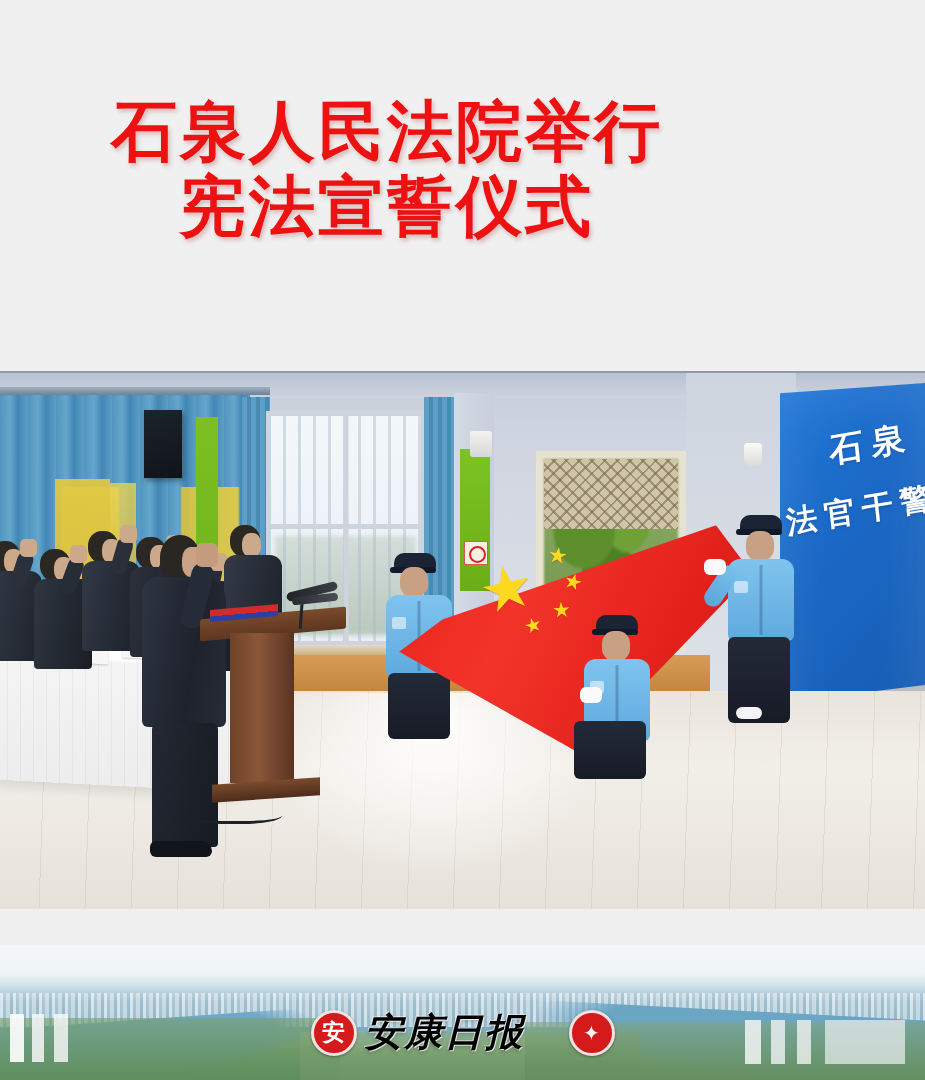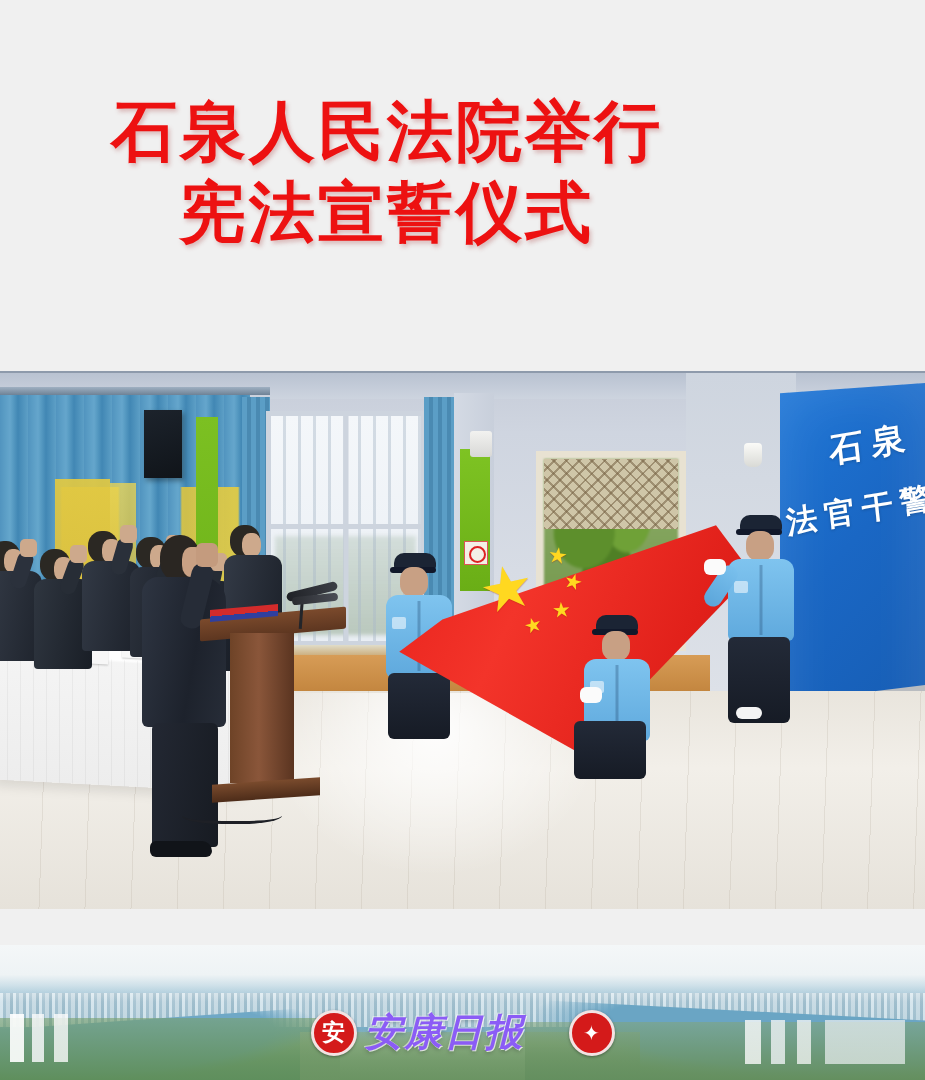--- a/index.html
+++ b/index.html
@@ -33,21 +33,21 @@
   .title-line {
     display: block;
     color: #ed1111;
     font-weight: 700;
     font-size: 66px;
     letter-spacing: 3px;
     text-shadow: 2px 3px 4px rgba(190,120,120,0.45);
     font-family: "DejaVu Sans", "Liberation Sans", sans-serif;
   }
   .title-line.second {
-    margin-top: 10px;
+    margin-top: 4px;
   }
 
   
   .photo-main {
     position: absolute;
     left: 0;
     top: 371px;
     width: 925px;
     height: 538px;
     overflow: hidden;
@@ -487,21 +487,21 @@
     box-shadow: 0 1px 3px rgba(0,0,0,.35);
     flex: 0 0 auto;
   }
   .logo-mark .glyph {
     position: absolute; inset: 0; display: flex; align-items: center; justify-content: center;
     color: #ffffff; font-size: 23px; font-weight: 700; line-height: 1;
     font-family: "DejaVu Sans", sans-serif;
   }
   .logo-mark.bird .glyph { font-size: 20px; }
   .logo-word {
-    color: #8b5cf6;
+    color: #000000;
     font-family: "DejaVu Serif", "Liberation Serif", serif;
     font-weight: 700;
     font-size: 38px;
     letter-spacing: 2px;
     font-style: italic;
     text-shadow:
       1px 1px 0 rgba(255,255,255,.75),
       -1px -1px 0 rgba(255,255,255,.55),
       0 2px 4px rgba(0,0,0,.25);
     white-space: nowrap;

